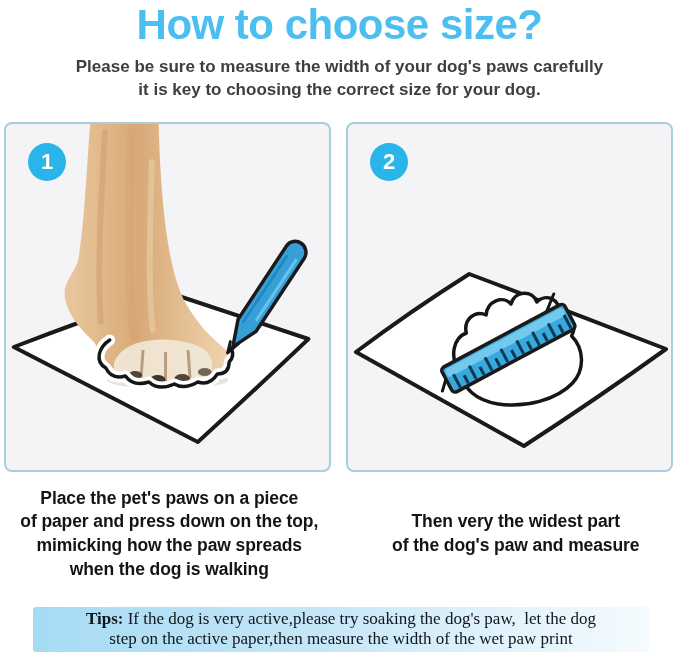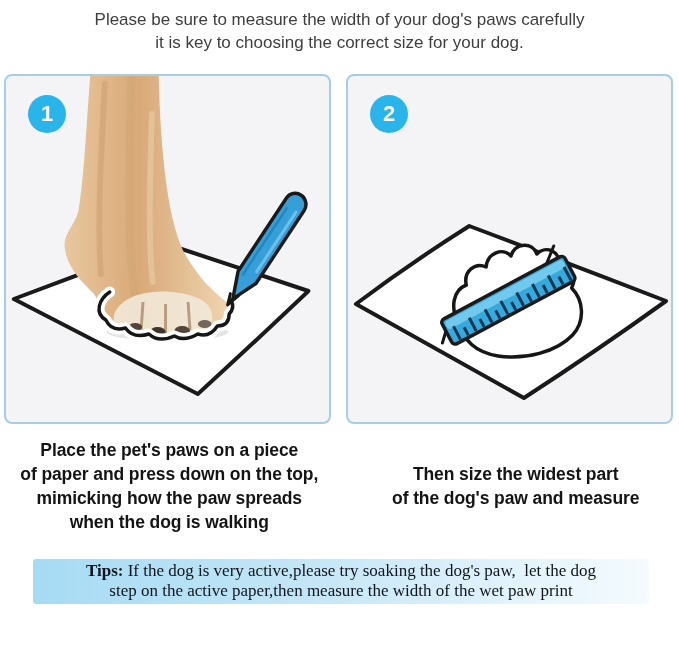--- a/index.html
+++ b/index.html
@@ -10,20 +10,21 @@
   .page{position:relative;width:679px;height:656px;}
   .page-title{
     margin:2px 0 0 0;text-align:center;
     font-size:42px;font-weight:bold;color:#4cbff0;line-height:1.08;
     letter-spacing:-0.5px;
   }
   .subtitle{
     margin-top:9px;text-align:center;
     font-size:17px;line-height:1.33;color:#3e3e3e;
     white-space:pre-line;
+    font-weight:bold;
   }
   .panels{
     display:flex;gap:15px;margin-top:20px;padding:0 6px 0 4px;
   }
   .panel{
     position:relative;flex:1;height:350px;box-sizing:border-box;
     background:#f4f4f6;border:2px solid #a5cfe0;border-radius:8px;
     overflow:hidden;
   }
   .illust{position:absolute;left:0;top:0;width:100%;height:100%;}
@@ -49,20 +50,21 @@
     text-align:center;color:#10151c;font-size:17px;line-height:20px;font-family:Liberation Serif, serif;
   }
   .tips b{font-weight:bold;}
   .tips .t-line{white-space:pre-wrap;}
 </style>
 </head>
 <body>
 
 <div class="page">
 
+  <h1 class="page-title">How to choose size?</h1>
 
   <div class="subtitle">Please be sure to measure the width of your dog's paws carefully
 it is key to choosing the correct size for your dog.</div>
 
   <div class="panels">
 
     <div class="panel">
       <svg class="illust" viewBox="0 0 330 346" preserveAspectRatio="none">
         <defs>
           <linearGradient id="legGrad" x1="0" y1="0" x2="1" y2="0">
@@ -129,21 +131,21 @@
       <div class="badge">2</div>
     </div>
 
   </div>
 
   <div class="captions">
     <div class="caption">Place the pet's paws on a piece
 of paper and press down on the top,
 mimicking how the paw spreads
 when the dog is walking</div>
-    <div class="caption">Then size the widest part
+    <div class="caption">Then very the widest part
 of the dog's paw and measure</div>
   </div>
 
   <div class="tips">
     <div class="t-line"><b>Tips:</b> <span>If the dog is very active,please try soaking the dog's paw,  let the dog</span></div>
     <div class="t-line">step on the active paper,then measure the width of the wet paw print</div>
   </div>
 
 </div>
 

